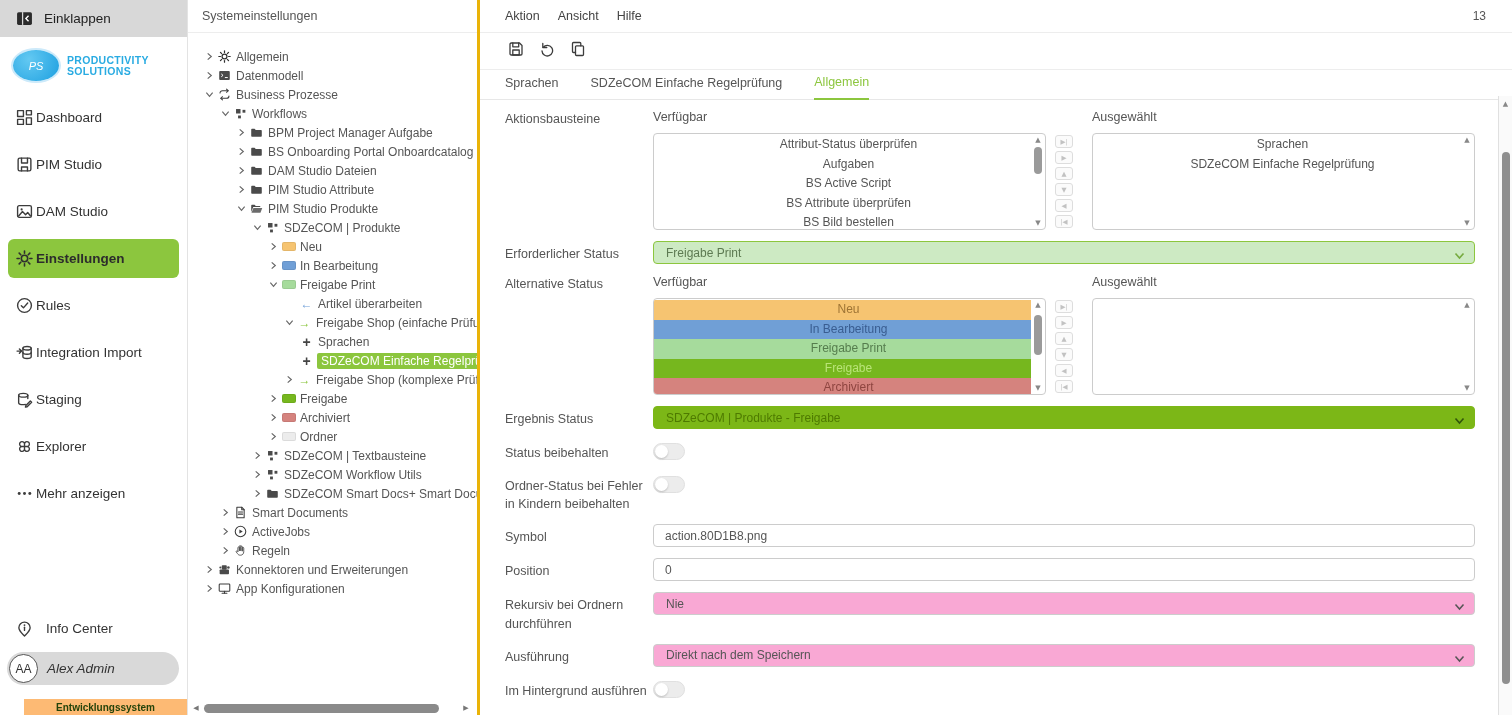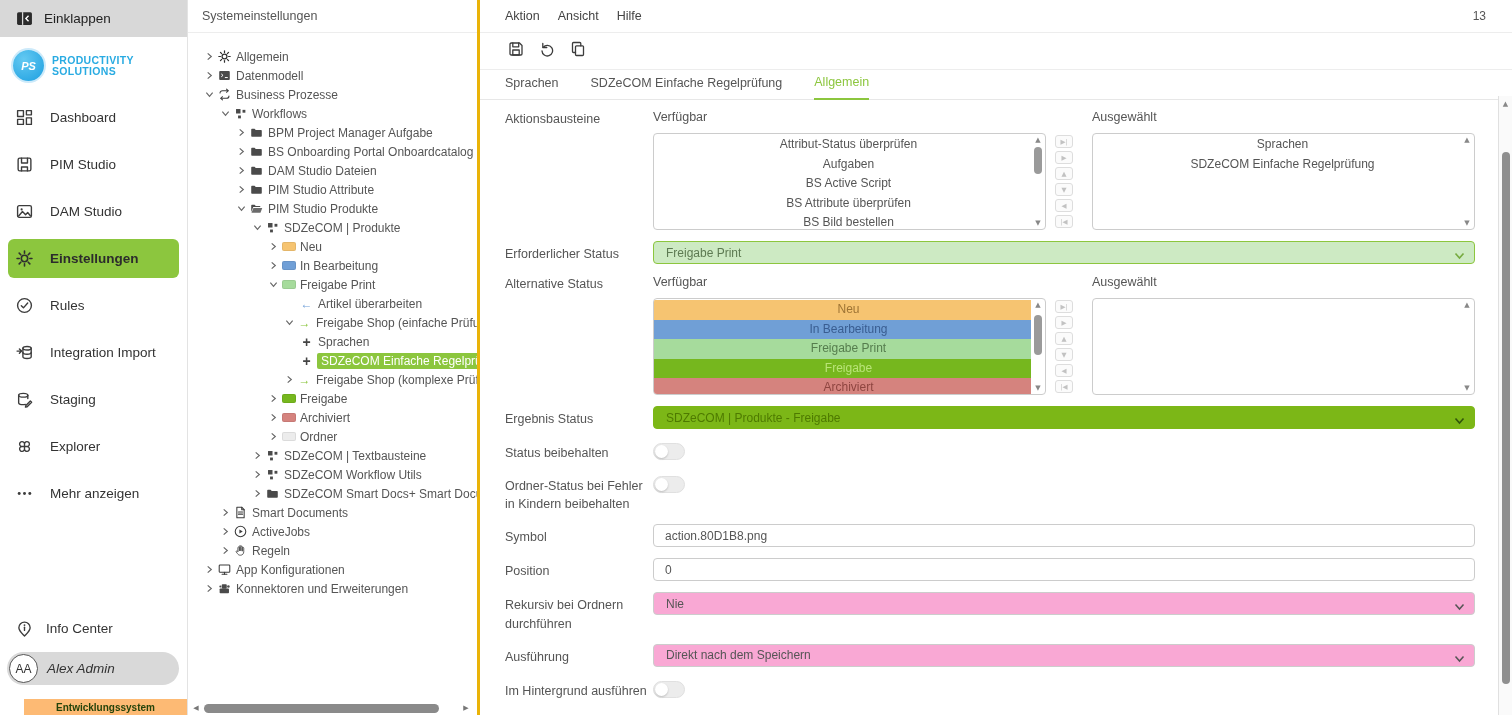--- a/index.html
+++ b/index.html
@@ -6,27 +6,27 @@
   html,body { width:1512px; height:715px; overflow:hidden; background:#fff;
               font-family:"Liberation Sans", sans-serif; }
   .app { position:relative; width:1512px; height:715px; background:#fff; color:#444; }
 
   
   .sidebar { position:absolute; left:0; top:0; width:188px; height:715px;
              background:#fff; border-right:1px solid #e3e3e3; }
   .collapse-bar { height:37px; background:#d8d8d8; display:flex; align-items:center;
                   gap:11px; padding-left:15px; font-size:13.5px; color:#222; cursor:pointer; }
   .logo-row { height:57px; display:flex; align-items:center; gap:8px; padding-left:13px; }
-  .logo-circle { width:31px; height:31px; border-radius:50%;
+  .logo-circle { width:46px; height:31px; border-radius:50%;
                  background:radial-gradient(circle at 35% 30%, #63c9f2, #1d9fe0);
-                 box-shadow:0 0 0 2px #cdeafa; color:#fff; font-weight:700; font-style:italic;
+                 box-shadow:0 0 0 2px #cdeafa; color:#fff; font-weight:400; font-style:italic;
                  font-size:11px; display:flex; align-items:center; justify-content:center; }
   .logo-text { color:#29ABE2; font-weight:700; font-size:10.5px; line-height:1.02; letter-spacing:.3px; }
   .nav { }
-  .nav-item { height:47px; display:flex; align-items:center; gap:17px; padding-left:15px;
+  .nav-item { height:47px; display:flex; align-items:center; gap:3px; padding-left:15px;
               font-size:13.5px; color:#333; cursor:pointer; }
   .nav-item.active { height:39px; margin:4px 8px; padding-left:7px; background:#8CC63E;
                      border-radius:6px; font-weight:700; color:#2c2c2c; }
   .nav-ico { width:18px; height:18px; flex:none; display:flex; align-items:center; justify-content:center; }
   .nav-ico svg { width:17px; height:17px; }
   .info-row { position:absolute; bottom:70px; left:0; right:0; height:34px; display:flex;
               align-items:center; gap:13px; padding-left:15px; font-size:13.5px; color:#333; cursor:pointer; }
   .user-pill { position:absolute; bottom:30px; left:7px; right:8px; height:33px; background:#d9d9d9;
                border-radius:17px; display:flex; align-items:center; gap:9px; padding-left:2px; cursor:pointer; }
   .avatar { width:29px; height:29px; border-radius:50%; background:#fff; border:1px solid #555;
@@ -622,46 +622,46 @@
           <span class="t-label">Regeln</span>
         </div>
         <div class="tree-row" style="padding-left:14px">
     <span class="chev">
             <svg width="9" height="9" viewBox="0 0 10 10">
               <path d="M3 1.5L7 5 3 8.5" fill="none" stroke="#666" stroke-width="1.3"></path>
             </svg>
           </span>
           <span class="t-ico">
             <svg viewBox="0 0 16 16">
-              <g fill="none" stroke="#3c3c3c" stroke-width="1.3" stroke-linecap="round" stroke-linejoin="round">
-                <rect x="1.5" y="2.5" width="13" height="9" rx="1"></rect>
-                <line x1="8" y1="11.5" x2="8" y2="13.8"></line>
-                <line x1="5" y1="13.8" x2="11" y2="13.8"></line>
-              </g>
-            </svg>
-          </span>
-          <span class="t-label">App Konfigurationen</span>
-        </div>
-        <div class="tree-row" style="padding-left:14px">
-    <span class="chev">
-            <svg width="9" height="9" viewBox="0 0 10 10">
-              <path d="M3 1.5L7 5 3 8.5" fill="none" stroke="#666" stroke-width="1.3"></path>
-            </svg>
-          </span>
-          <span class="t-ico">
-            <svg viewBox="0 0 16 16">
               <g fill="#4a4a4a">
                 <rect x="2" y="8" width="11.5" height="5.8" rx="1"></rect>
                 <rect x="4.6" y="2.8" width="6.2" height="5.4" rx="1"></rect>
                 <circle cx="12.8" cy="5.5" r="1.6"></circle>
                 <circle cx="2.9" cy="5.5" r="1.3"></circle>
               </g>
             </svg>
           </span>
           <span class="t-label">Konnektoren und Erweiterungen</span>
+        </div>
+        <div class="tree-row" style="padding-left:14px">
+    <span class="chev">
+            <svg width="9" height="9" viewBox="0 0 10 10">
+              <path d="M3 1.5L7 5 3 8.5" fill="none" stroke="#666" stroke-width="1.3"></path>
+            </svg>
+          </span>
+          <span class="t-ico">
+            <svg viewBox="0 0 16 16">
+              <g fill="none" stroke="#3c3c3c" stroke-width="1.3" stroke-linecap="round" stroke-linejoin="round">
+                <rect x="1.5" y="2.5" width="13" height="9" rx="1"></rect>
+                <line x1="8" y1="11.5" x2="8" y2="13.8"></line>
+                <line x1="5" y1="13.8" x2="11" y2="13.8"></line>
+              </g>
+            </svg>
+          </span>
+          <span class="t-label">App Konfigurationen</span>
         </div>
       </div>
     <div class="hscroll">
       <div class="hs-arrow">◀</div>
       <div class="hs-track">
         <div class="hs-thumb"></div>
       </div>
       <div class="hs-arrow">▶</div>
     </div>
   </div>

